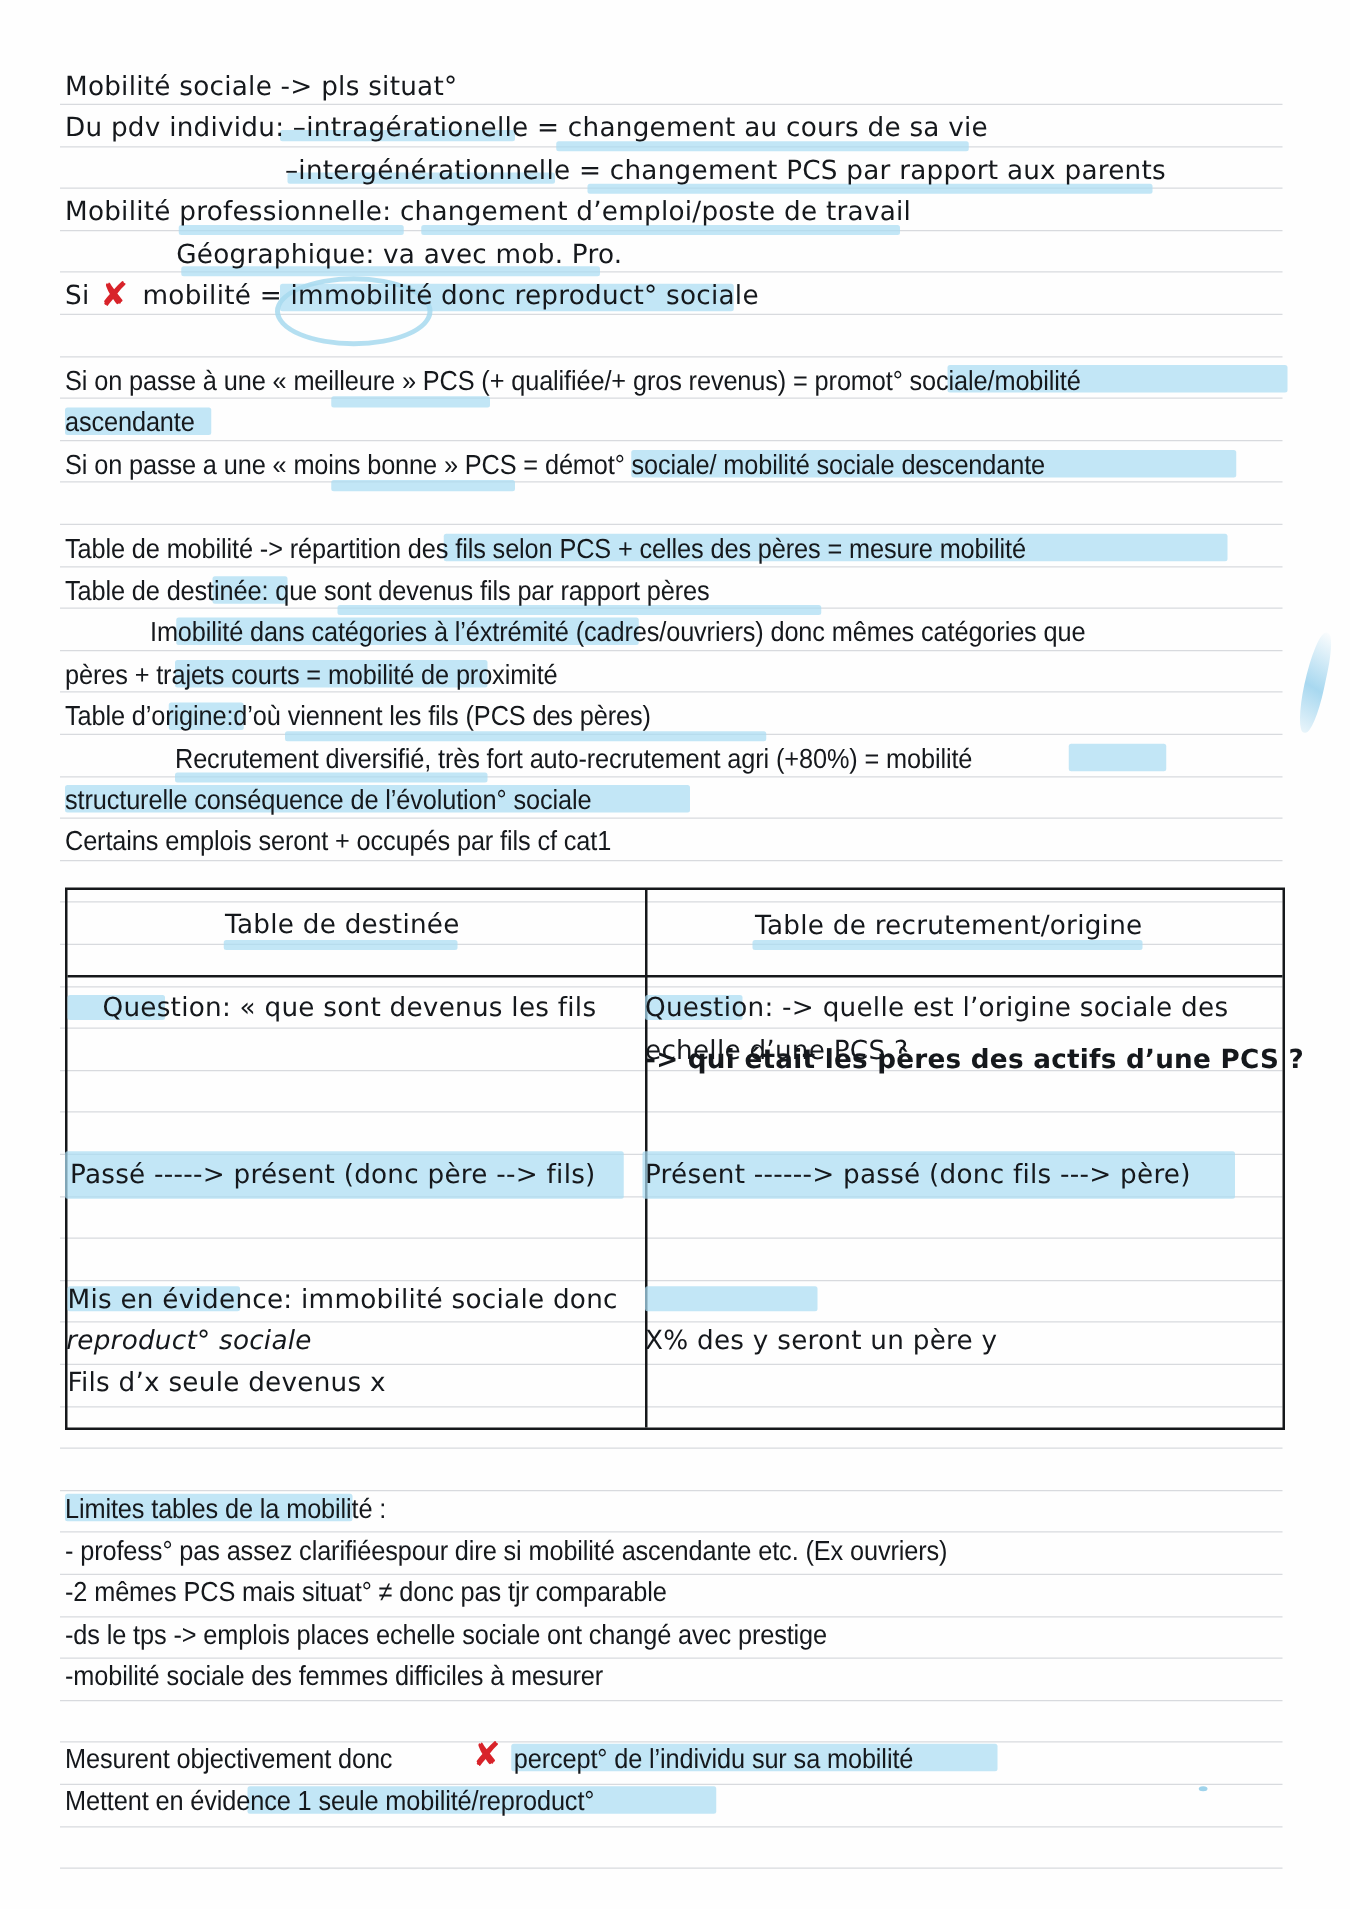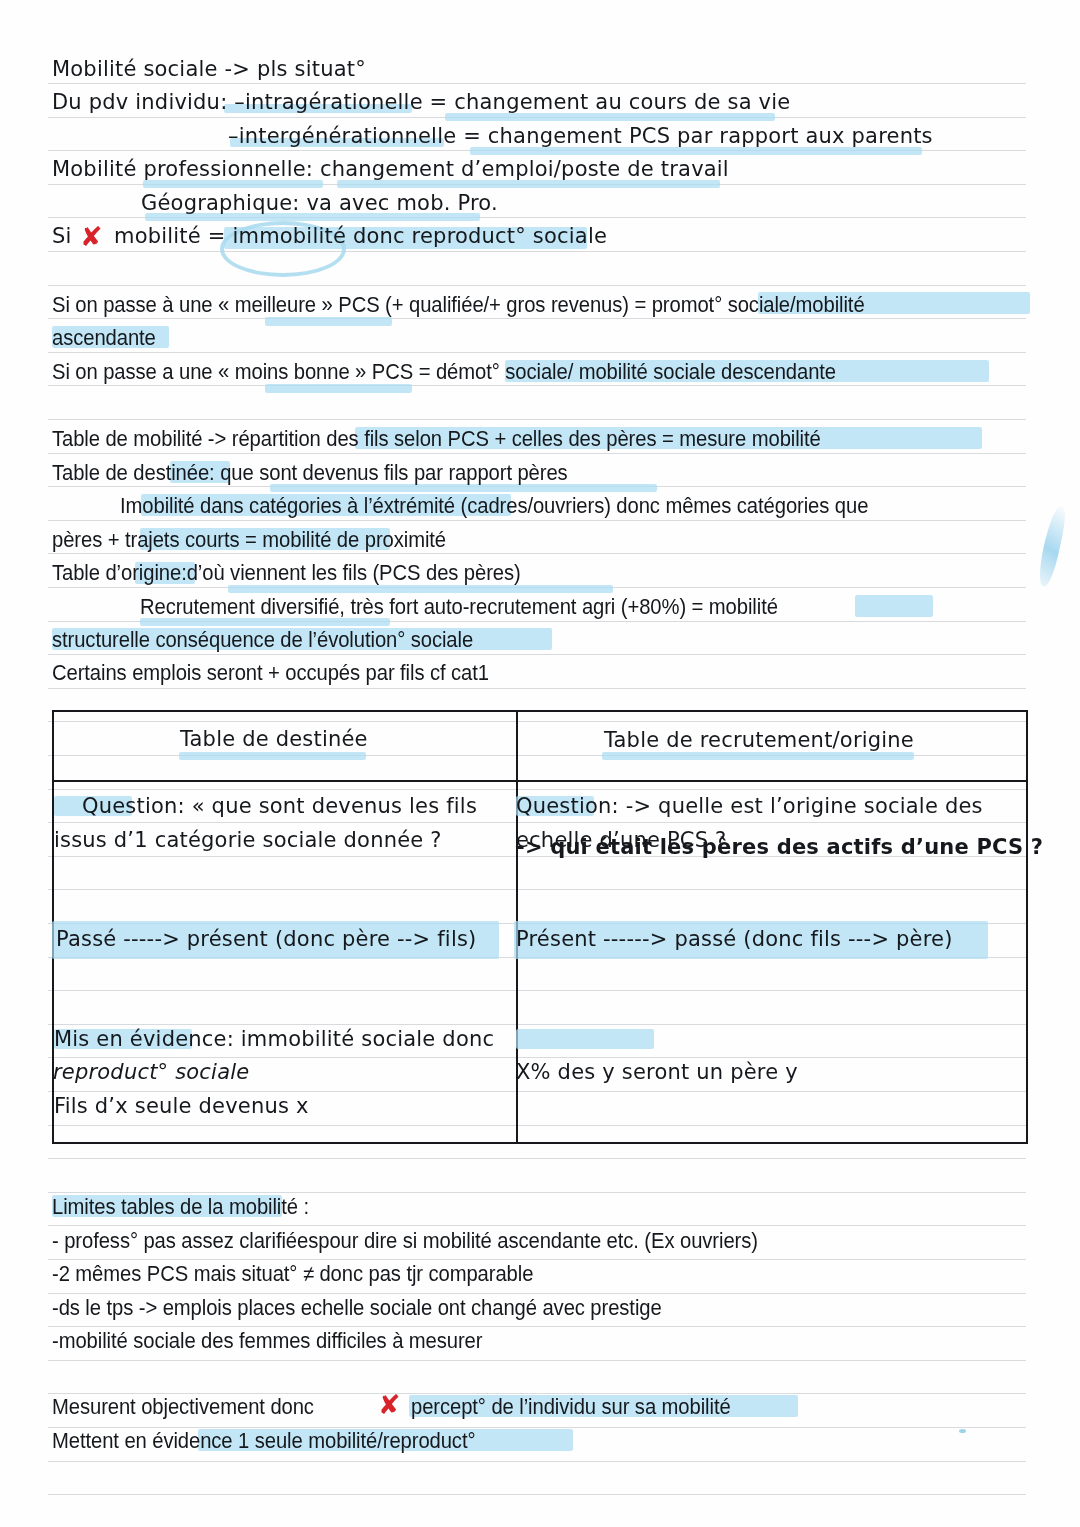--- a/index.html
+++ b/index.html
@@ -235,21 +235,20 @@
   </div>
 
   <div class="hl" style="left:179px; top:752px; width:187px; height:8px;"></div>
   <div class="hl" style="left:602px; top:752px; width:312px; height:8px;"></div>
 
   <div class="ln hw-a" style="left:180px; top:729px;">Table de destinée</div>
   <div class="ln hw-a" style="left:604px; top:730px;">Table de recrutement/origine</div>
 
   <div class="hl" style="left:54px; top:796px; width:78px; height:20px;"></div>
   <div class="ln hw-a" style="left:54px; top:796px;margin-left:28px;">Question: « que sont devenus les fils</div>
-  <div class="ln hw-a" style="left:54px; top:830px;">issus d’1 catégorie sociale donnée ?</div>
 
   <div class="hl" style="left:516px; top:796px; width:78px; height:20px;"></div>
   <div class="ln hw-a" style="left:516px; top:796px;">Question: -&gt; quelle est l’origine sociale des</div>
   <div class="ln hw-a" style="left:516px; top:830px;">echelle d’une PCS ?</div>
   <div class="ln hw-a" style="left:516px; top:837px;font-weight:bold;">-&gt; qui était les pères des actifs d’une PCS ?</div>
 
   <div class="hl" style="left:52px; top:921px; width:447px; height:38px;"></div>
   <div class="ln hw-a" style="left:56px; top:929px;">Passé -----&gt; présent (donc père --&gt; fils)</div>
 
   <div class="hl" style="left:514px; top:921px; width:474px; height:38px;"></div>

